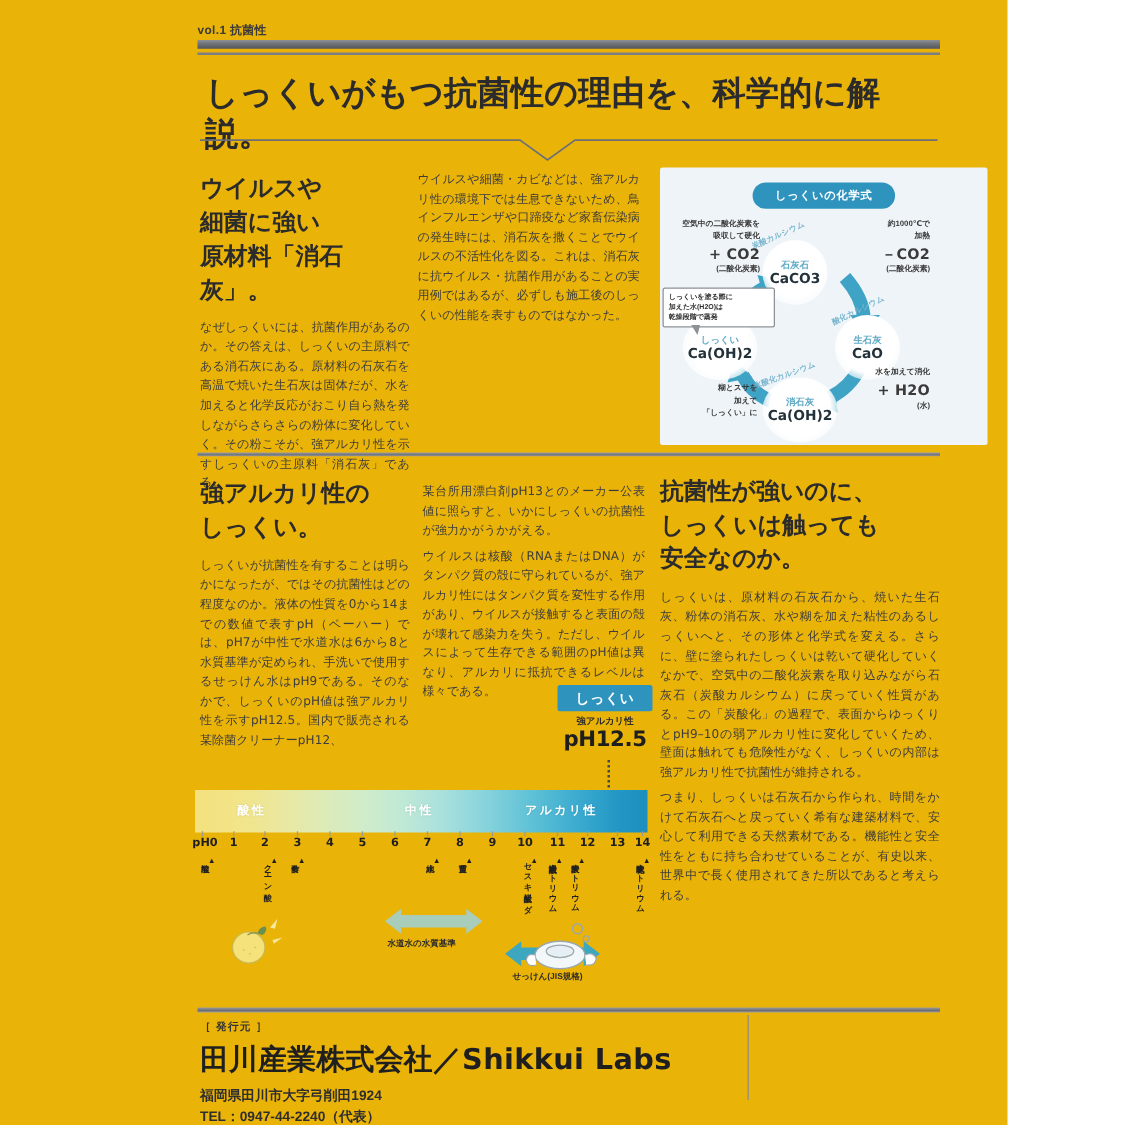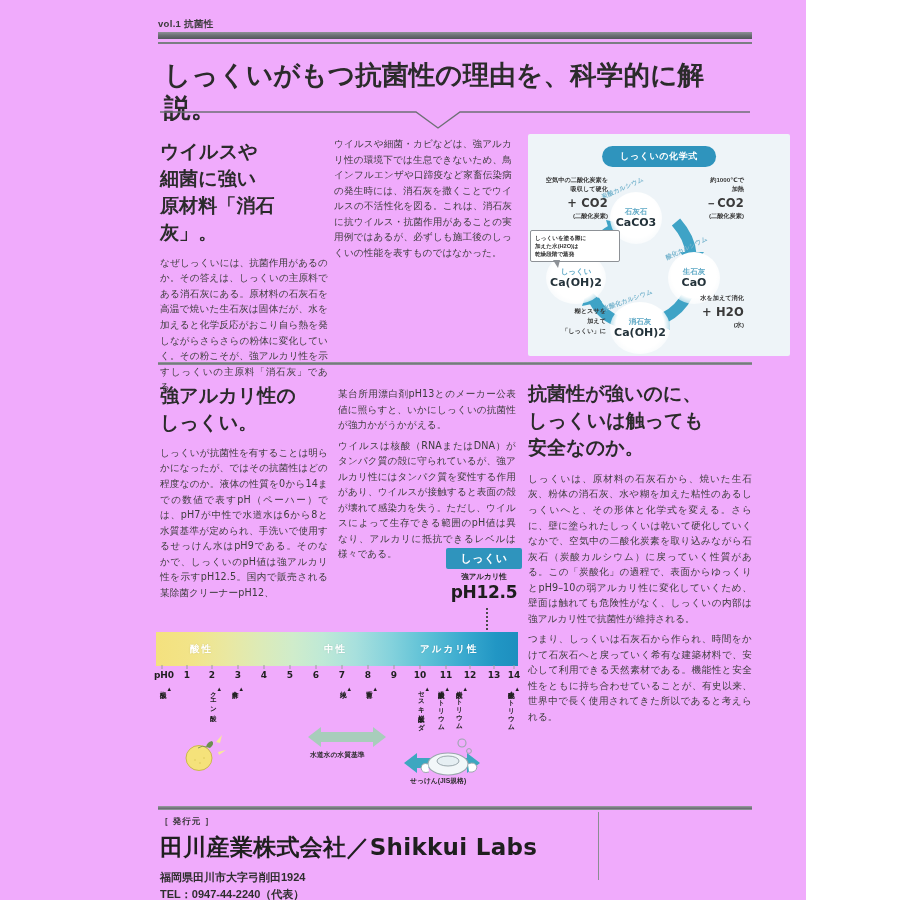--- a/index.html
+++ b/index.html
@@ -6,21 +6,21 @@
   body{
     width:900px;height:900px;
     background:#ffffff;
     font-family:"Liberation Sans","DejaVu Sans",sans-serif;
     color:#2e2e2e;
     overflow:hidden;
   }
   .page{
     position:relative;
     width:806px;height:900px;
-    background:#f0abfc;
+    background:#eab308;
     box-sizing:border-box;
   }
   .sheet{
     position:absolute;
     left:150px; top:0; width:610px; height:900px;
   }
 
   
   .vol{
     position:absolute; left:8px; top:18px;

